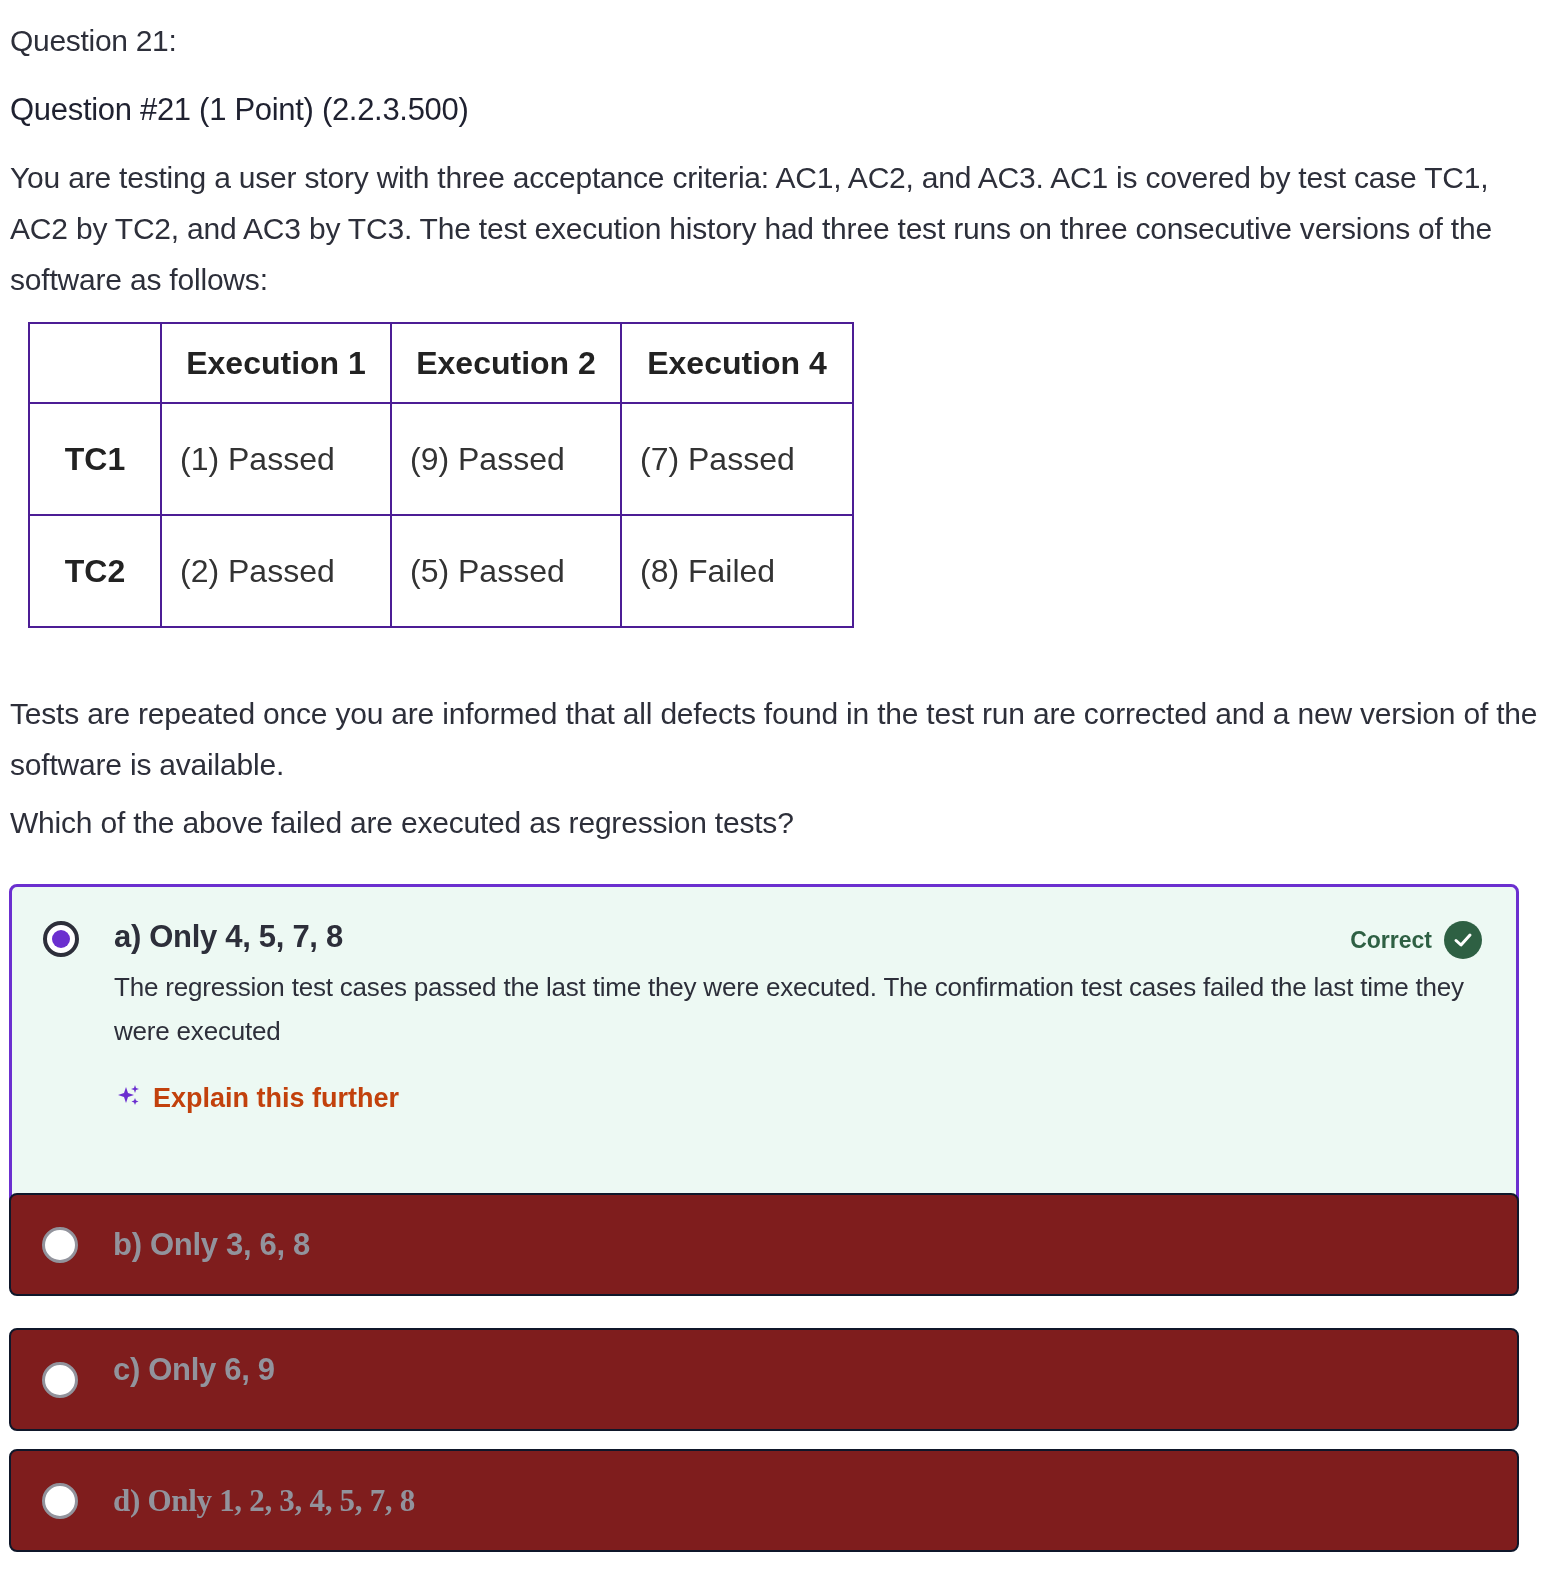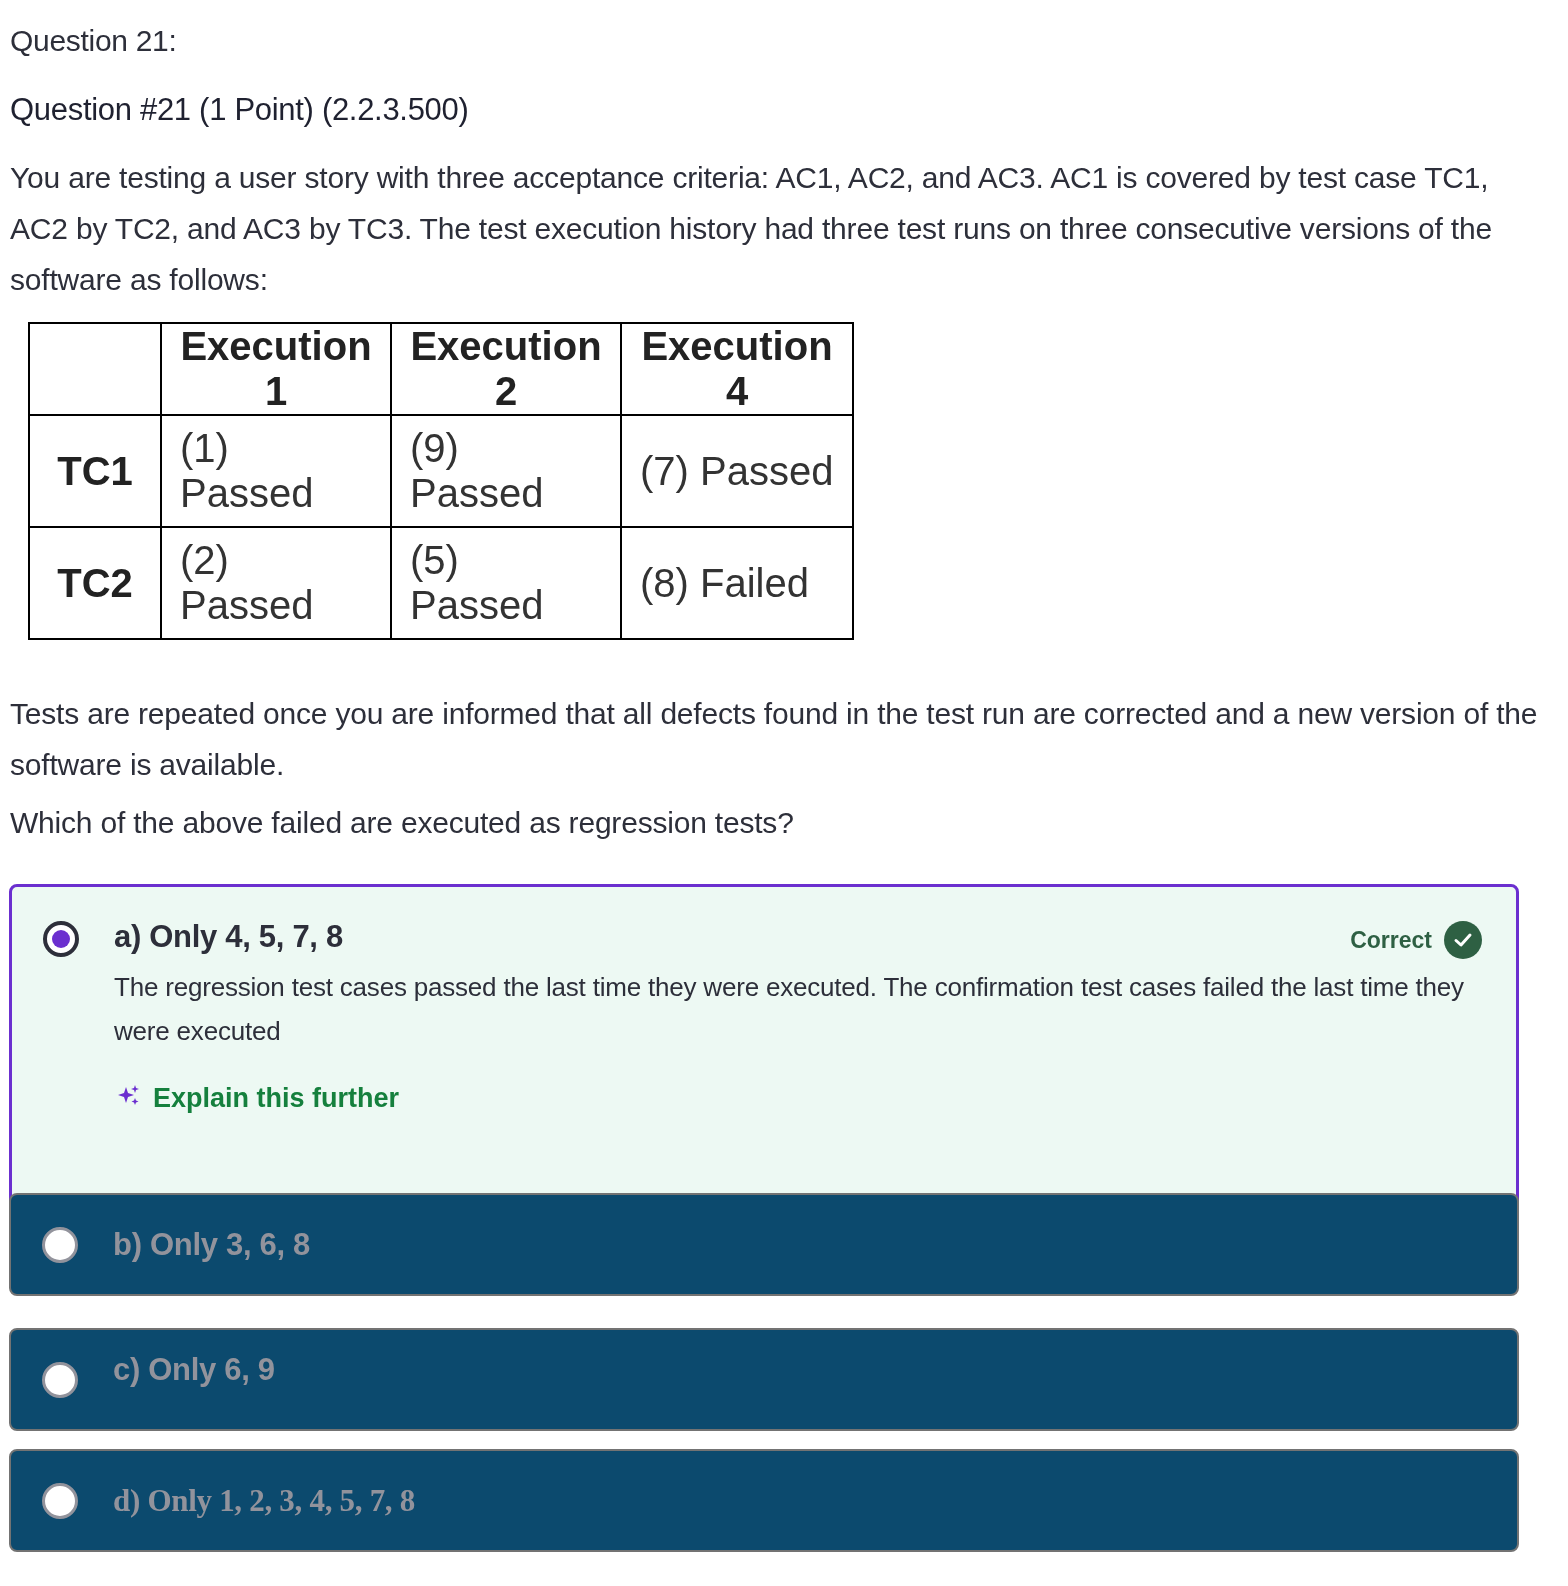--- a/index.html
+++ b/index.html
@@ -20,43 +20,43 @@
       position: absolute; left: 10px; top: 152px; width: 1530px;
       font-size: 30px; line-height: 51px; color: #2d2f3a; letter-spacing: -0.2px;
     }
     .q-body p { margin: 0; }
     .exec-table {
       position: absolute; left: 28px; top: 322px;
       border-collapse: collapse;
       font-family: "Liberation Sans", sans-serif;
     }
     .exec-table td, .exec-table th {
-      border: 2px solid #000000;
+      border: 2px solid #4c1d95;
       height: 78px; padding: 0 18px;
-      font-size: 40px; text-align: left; color: #333;
+      font-size: 32px; text-align: left; color: #333;
       font-weight: normal;
     }
     .exec-table th { font-weight: bold; color: #222; text-align: center; }
     .exec-table td.rowhead { font-weight: bold; color: #222; text-align: center; width: 94px; padding: 16px; }
     .exec-table col.c0 { width: 132px; }
     .exec-table col.c1 { width: 230px; }
     .exec-table col.c2 { width: 230px; }
     .exec-table col.c3 { width: 232px; }
     .after-text {
       position: absolute; left: 10px; top: 688px; width: 1530px;
       font-size: 30px; line-height: 51px; color: #2d2f3a; letter-spacing: -0.2px;
     }
     .after-text p { margin: 0; }
     .which-text {
       position: absolute; left: 10px; top: 806px;
       font-size: 30px; color: #2d2f3a; letter-spacing: -0.2px;
     }
     .option {
       position: absolute; left: 9px; width: 1510px;
-      border: 2px solid #737373; border-radius: 8px; background: #0c4a6e;
+      border: 2px solid #0f172a; border-radius: 8px; background: #7f1d1d;
       box-sizing: border-box;
     }
     .option.selected {
       border: 3px solid #6b2fcf; background: #edf9f3;
     }
     .radio {
       position: absolute; left: 31px; width: 36px; height: 36px;
       border-radius: 50%; box-sizing: border-box;
       border: 3px solid #92939c; background: #fff;
     }
@@ -81,21 +81,21 @@
       width: 38px; height: 38px; border-radius: 50%; background: #2e6043;
       display: flex; align-items: center; justify-content: center;
     }
     .explanation {
       position: absolute; left: 102px; top: 78px; width: 1390px;
       font-size: 26px; line-height: 44px; color: #2d2f3a; letter-spacing: -0.2px;
     }
     .explain-link {
       position: absolute; left: 105px; top: 196px;
       display: flex; align-items: center; gap: 12px;
-      font-size: 27px; font-weight: bold; color: #15803d; cursor: pointer;
+      font-size: 27px; font-weight: bold; color: #c2410c; cursor: pointer;
     }
   </style>
 </head>
 <body>
 
 <div class="q-header">Question 21:</div>
 <div class="q-subheader">Question #21 (1 Point) (2.2.3.500)</div>
 <div class="q-body">
   <p>You are testing a user story with three acceptance criteria: AC1, AC2, and AC3. AC1 is covered by test case TC1, AC2 by TC2, and AC3 by TC3. The test execution history had three test runs on three consecutive versions of the software as follows:</p>
 </div>

